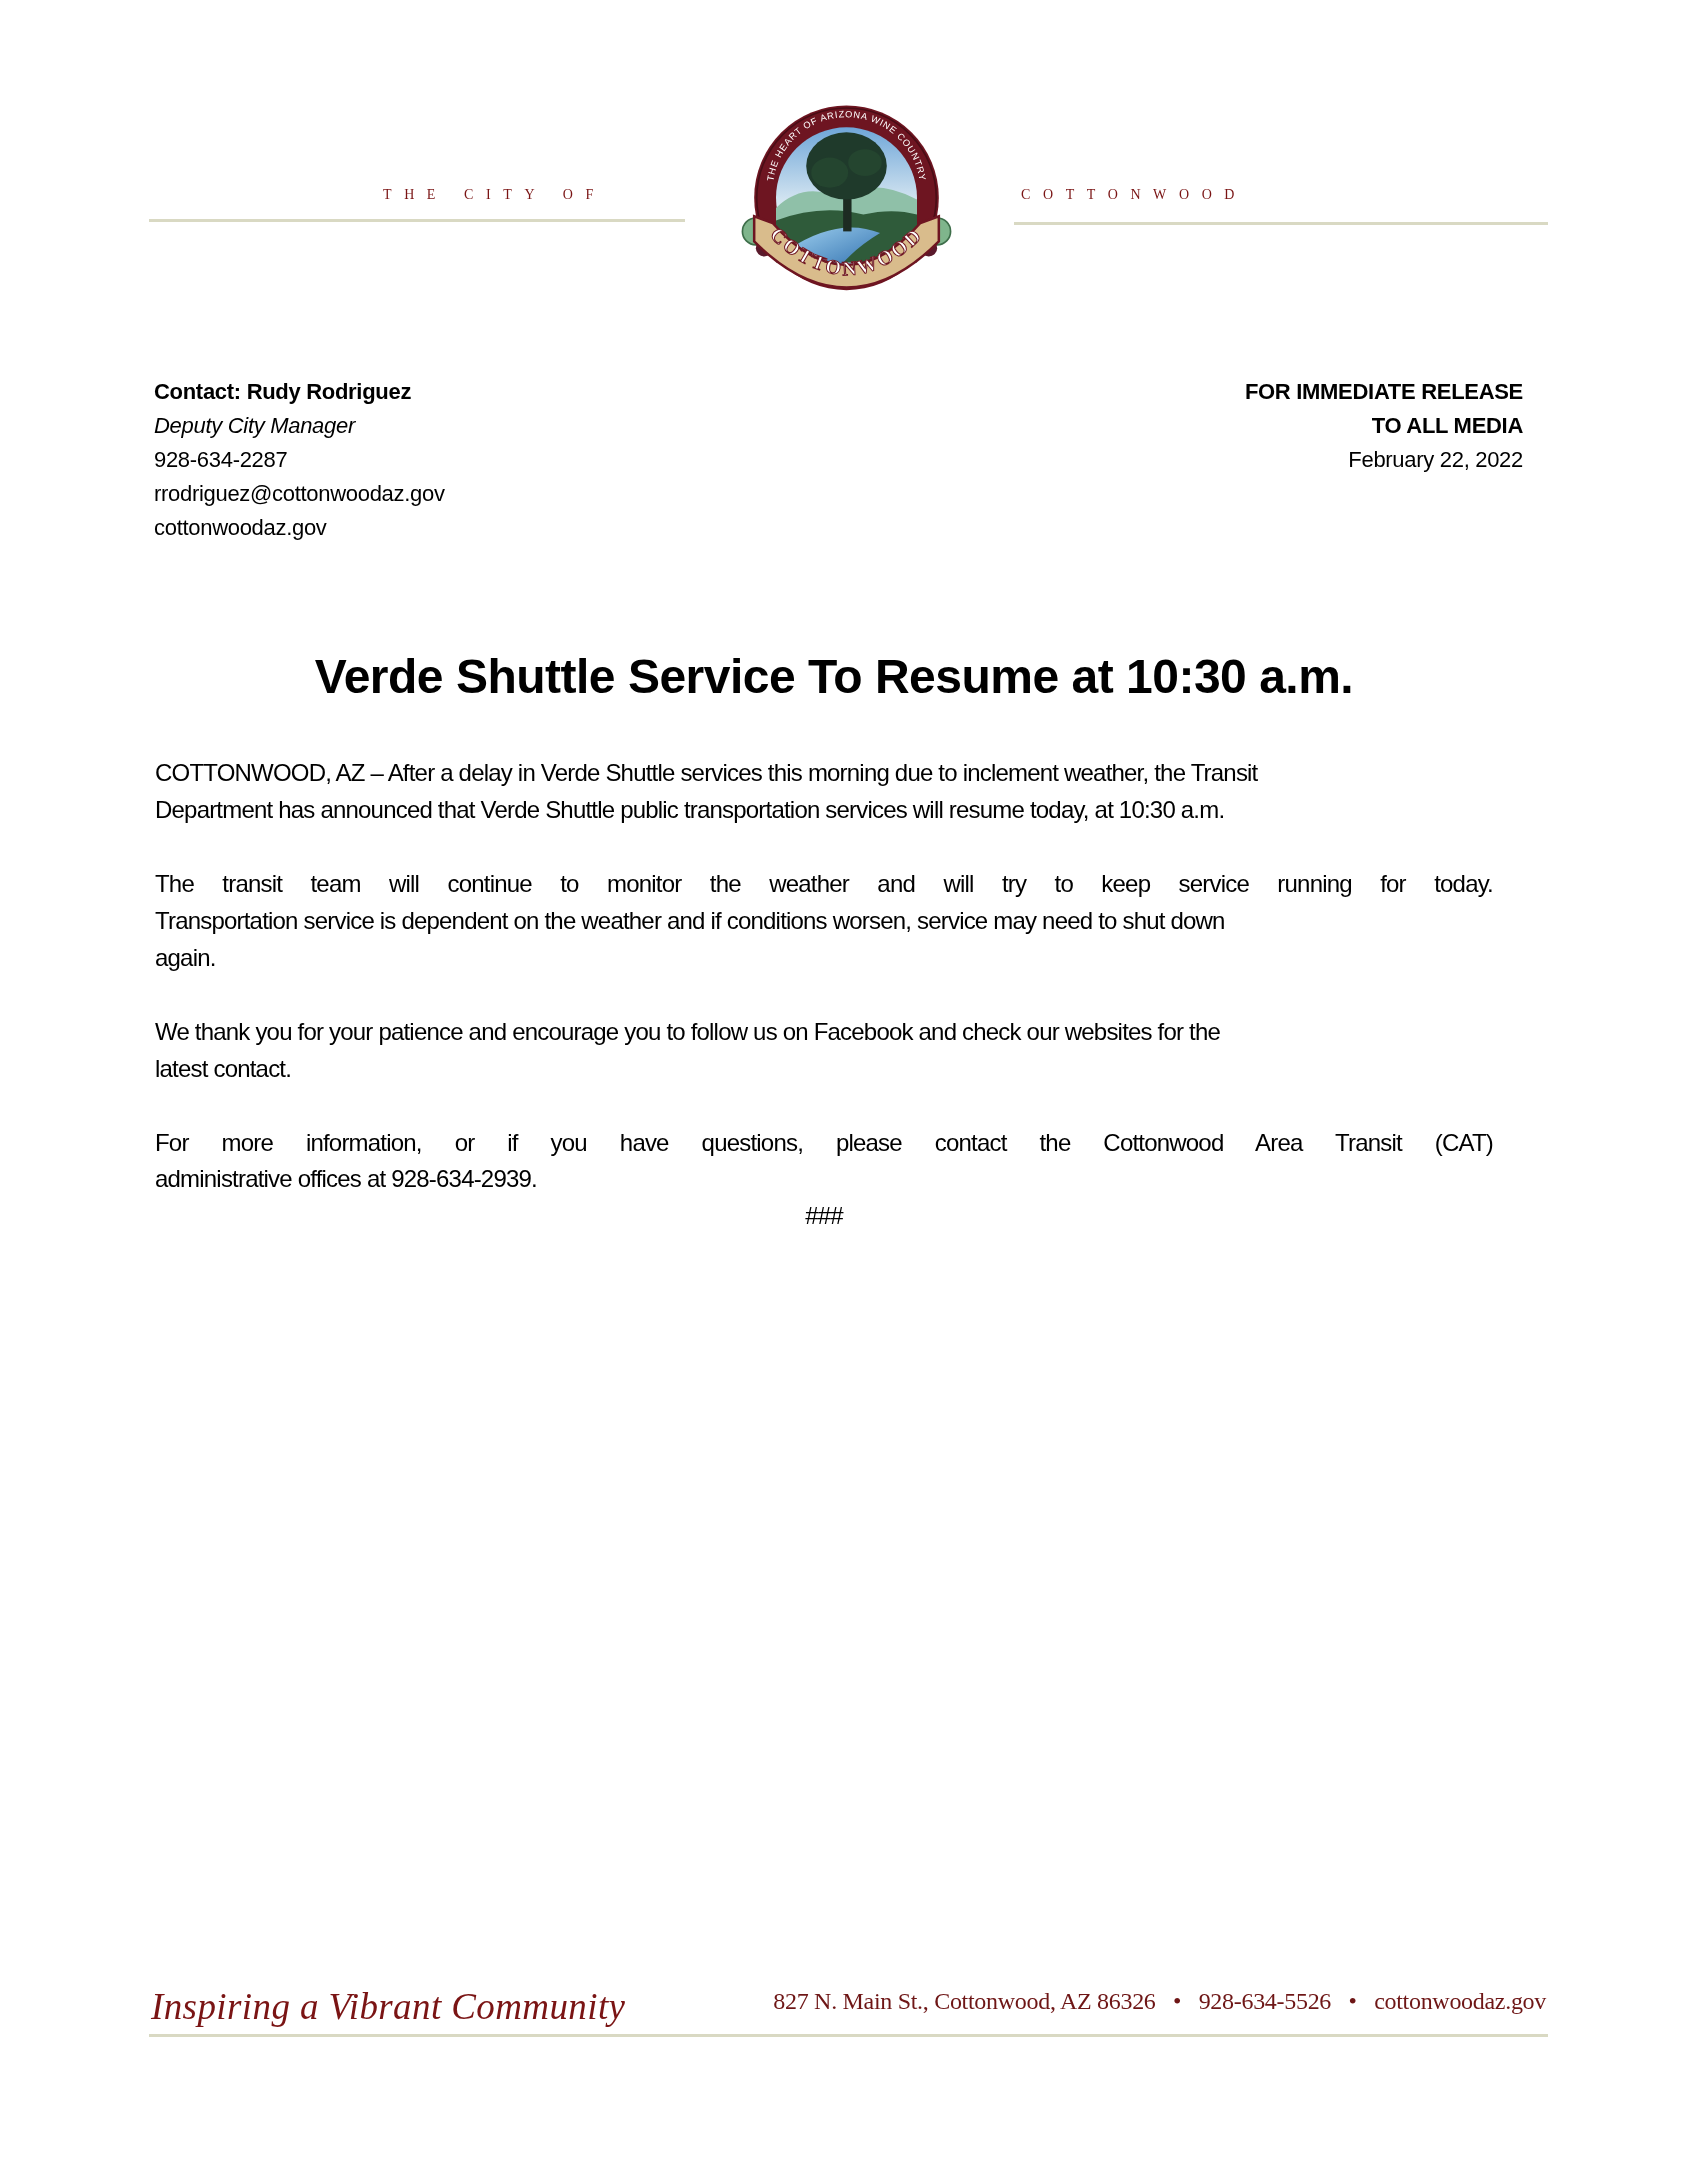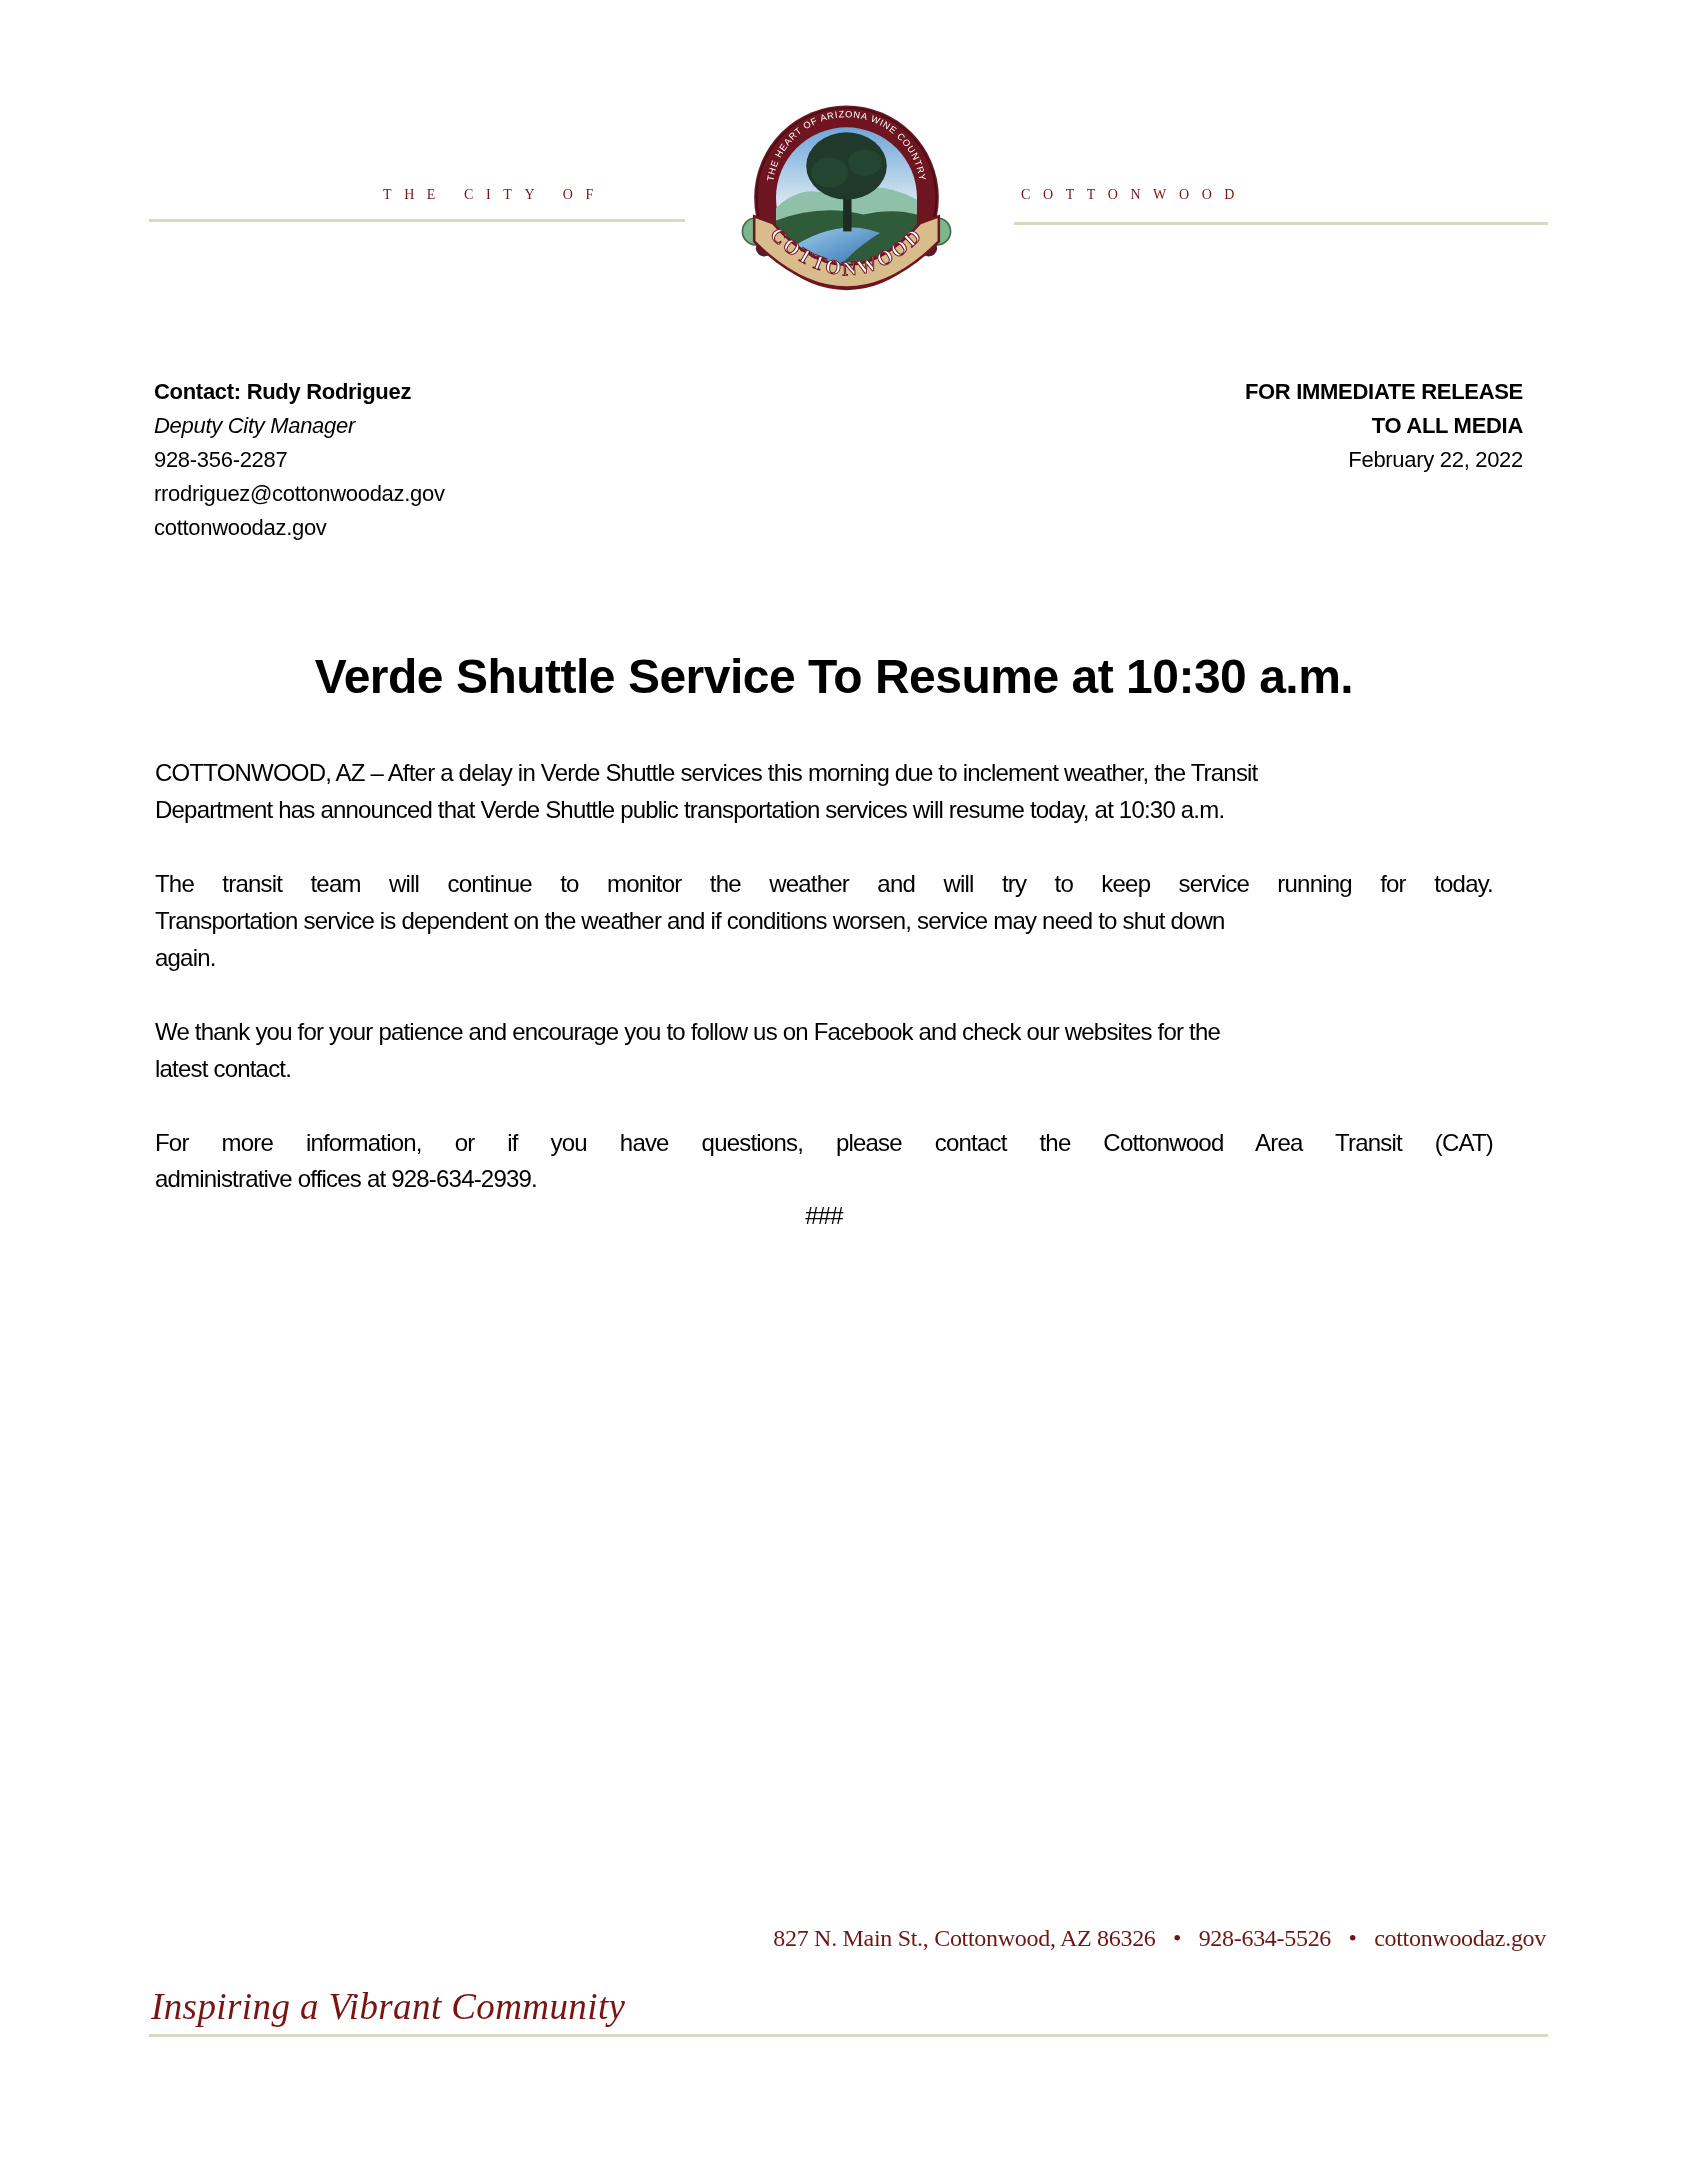--- a/index.html
+++ b/index.html
@@ -87,21 +87,21 @@
     <path d="M50 160 L72 168 Q160 268 248 168 L270 160 L270 190 Q160 300 50 190 Z" fill="#d9bc8c" stroke="#6e1521" stroke-width="3"></path>
     <text font-family="Liberation Serif, serif" font-size="24" font-weight="bold" fill="#ffffff" stroke="#6e1521" stroke-width="1.2" letter-spacing="3">
       <textPath href="#arcBottom" startOffset="50%" text-anchor="middle">COTTONWOOD</textPath>
     </text>
   </svg>
 </div>
 
 <div class="abs" style="left:154px; top:375px;">
   <div class="contact-line bold">Contact: Rudy Rodriguez</div>
   <div class="contact-line italic">Deputy City Manager</div>
-  <div class="contact-line">928-356-2287</div>
+  <div class="contact-line">928-634-2287</div>
   <div class="contact-line">rrodriguez@cottonwoodaz.gov</div>
   <div class="contact-line">cottonwoodaz.gov</div>
 </div>
 
 <div class="abs right" style="right:164px; top:375px;">
   <div class="contact-line bold">FOR IMMEDIATE RELEASE</div>
   <div class="contact-line bold">TO ALL MEDIA</div>
   <div class="contact-line">February 22, 2022</div>
 </div>
 
@@ -119,20 +119,20 @@
   <div class="body-line" style="top:1050px;">latest contact.</div>
 
   <div class="body-line justify" style="top:1124px;">For more information, or if you have questions, please contact the Cottonwood Area Transit (CAT)</div>
   <div class="body-line" style="top:1160px;">administrative offices at 928-634-2939.</div>
 
   <div class="body-line center" style="top:1197px;">###</div>
 </div>
 
 <div class="abs" id="tagline" style="left:151px; top:1988px;">Inspiring a Vibrant Community</div>
 <div class="lh-rule" style="left:149px; top:2034px; width:1399px;"></div>
-<div class="abs" id="footer-address" style="right:141px; top:1926px;font-family:Liberation Serif, serif;">
+<div class="abs" id="footer-address" style="right:141px; top:1989px;font-family:Liberation Serif, serif;">
   <span>827 N. Main St., Cottonwood, AZ 86326</span>
   <span style="padding:0 11.8px;">•</span>
   <span>928-634-5526</span>
   <span style="padding:0 11.8px;">•</span>
   <span>cottonwoodaz.gov</span>
 </div>
 
 
 </body></html>

